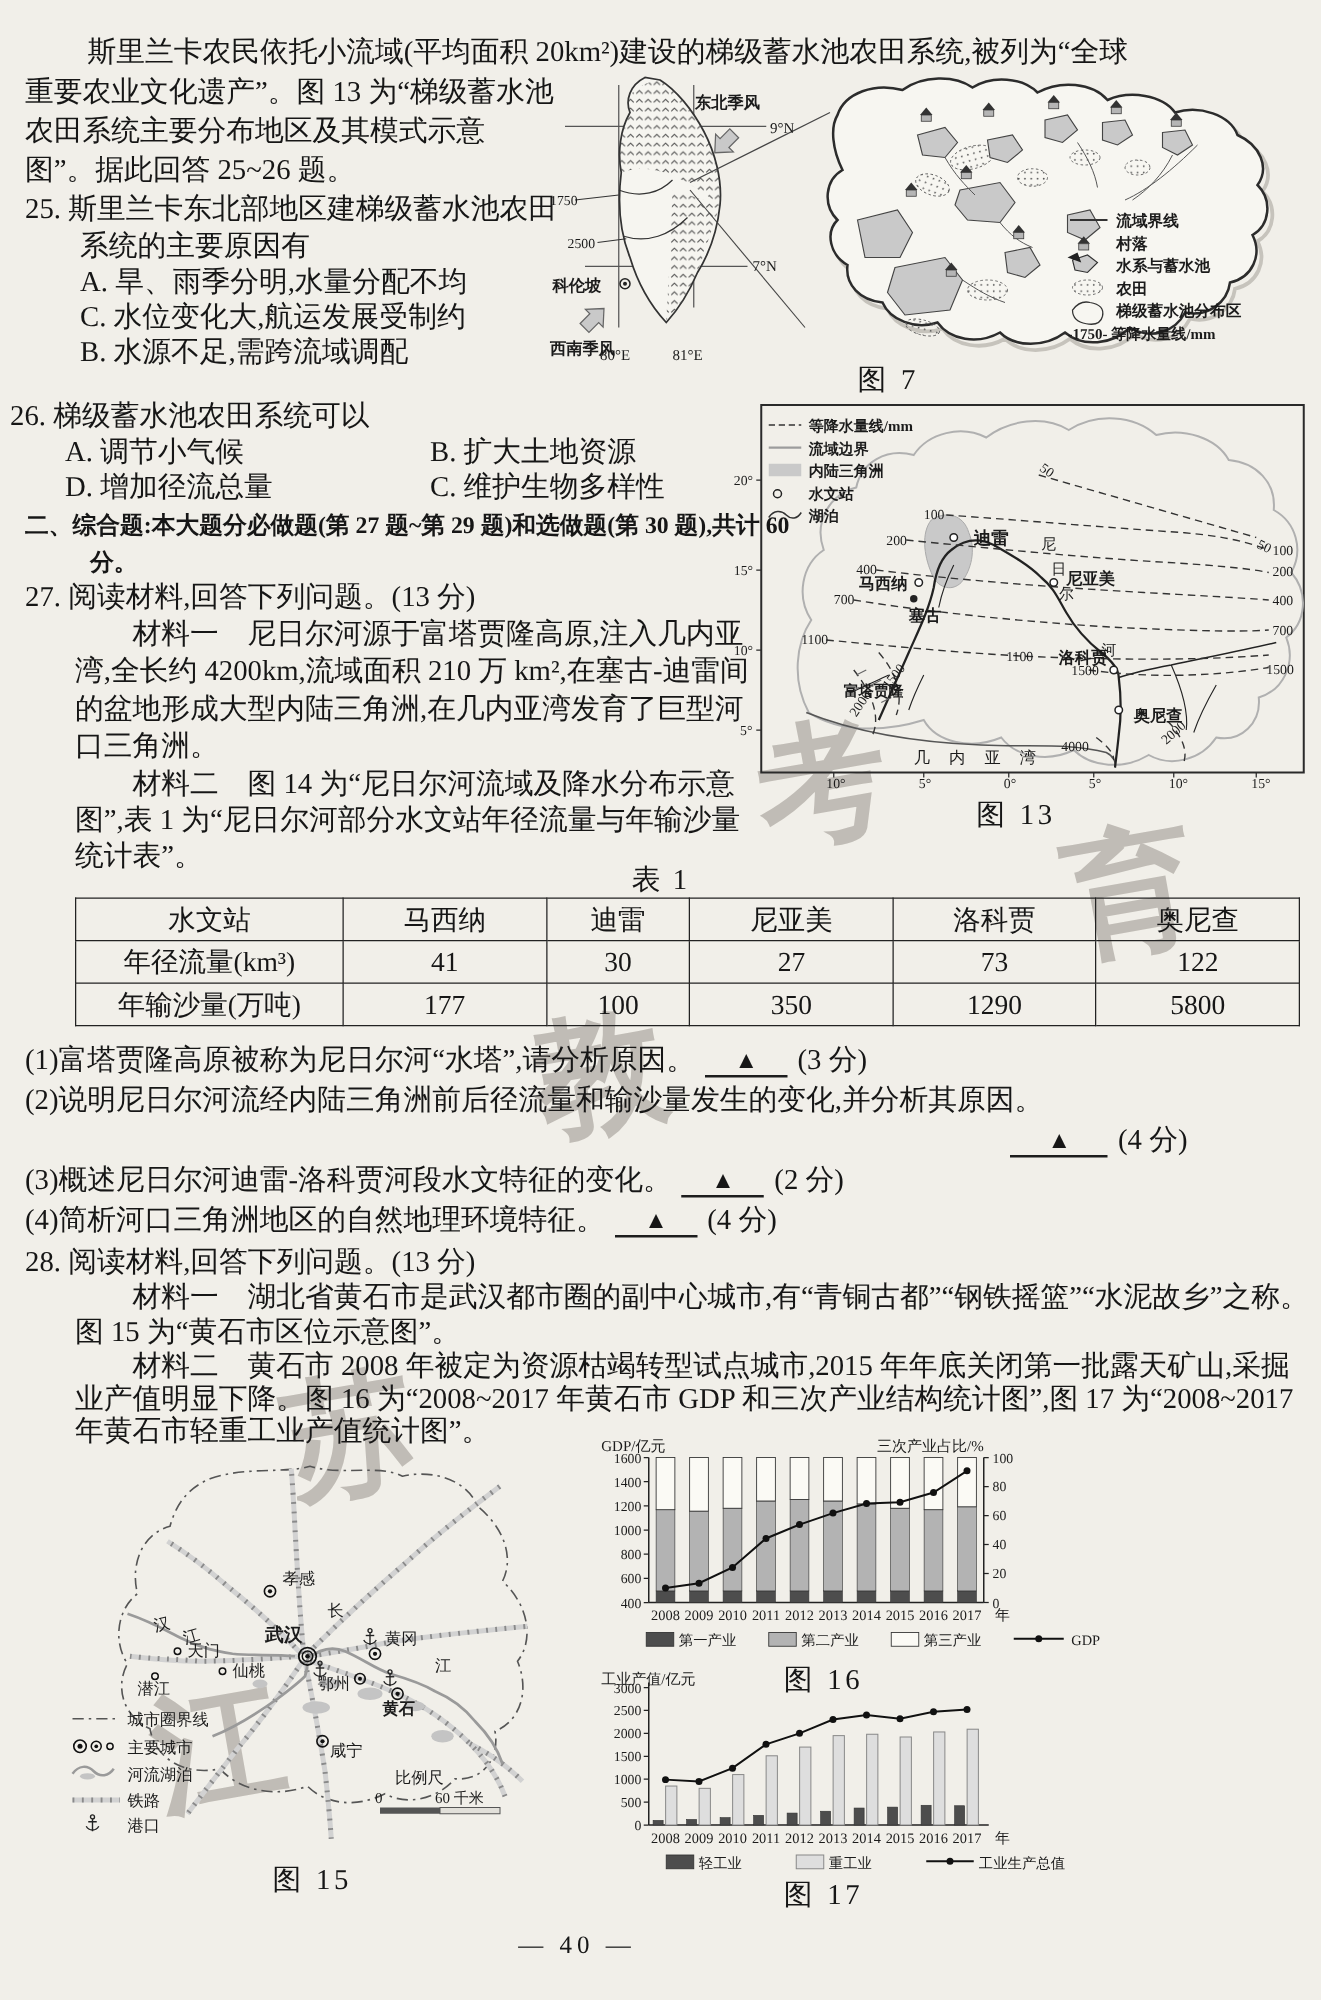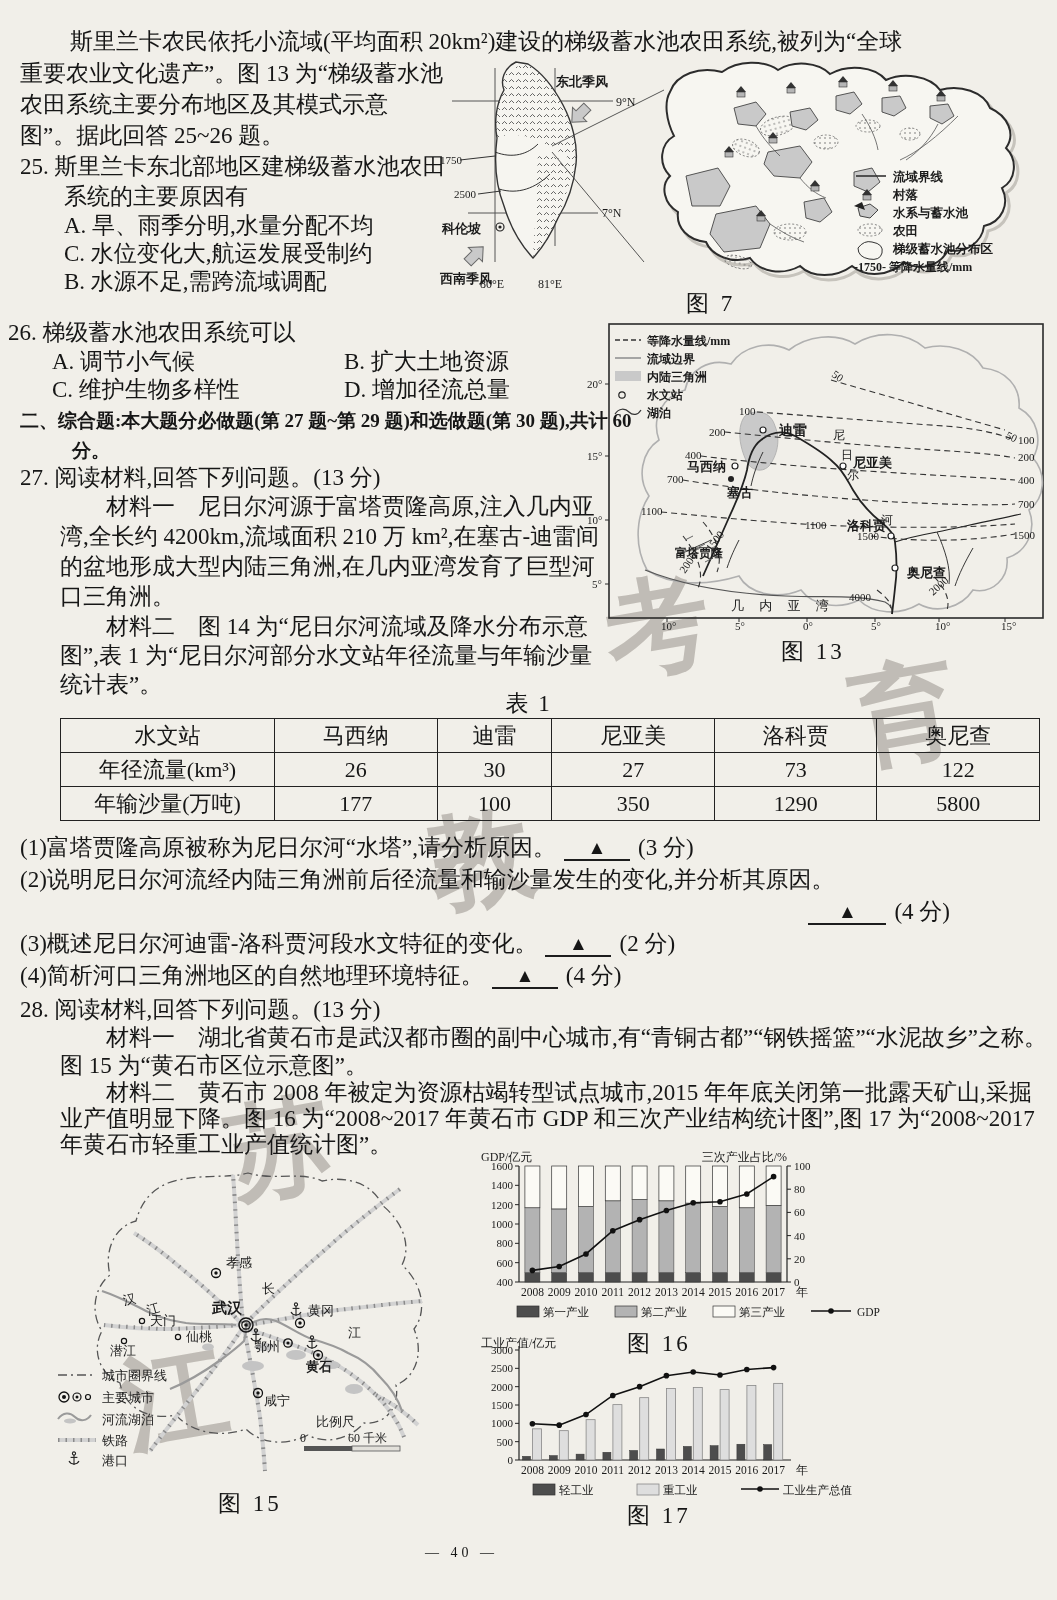--- a/index.html
+++ b/index.html
@@ -169,22 +169,22 @@
       </g>
   </svg>
   <div class="figcap" style="left:248px;top:232px">图 7</div>
 </div>
 
 <div class="abs layer" style="left:8px;top:318px;width:585px">
   <div class="txt hang" style="line-height:30px">26. 梯级蓄水池农田系统可以</div>
   <div style="padding-left:44px;display:grid;grid-template-columns:292px auto">
     <div class="txt opt">A. 调节小气候</div>
     <div class="txt opt">B. 扩大土地资源</div>
+    <div class="txt opt">D. 增加径流总量</div>
     <div class="txt opt">C. 维护生物多样性</div>
-    <div class="txt opt">D. 增加径流总量</div>
   </div>
 </div>
 
 <div class="abs txt hang2 layer" style="left:20px;top:406px;width:588px;font-size:19px">二、综合题:本大题分必做题(第 27 题~第 29 题)和选做题(第 30 题),共计 60 分。</div>
 
 <div class="abs txt hang layer" style="left:20px;top:462px;width:580px">27. 阅读材料,回答下列问题。(13 分)</div>
 <div class="abs txt indent2 layer" style="left:60px;top:492px;width:545px;line-height:30px">材料一　尼日尔河源于富塔贾隆高原,注入几内亚湾,全长约 4200km,流域面积 210 万 km²,在塞古-迪雷间的盆地形成大型内陆三角洲,在几内亚湾发育了巨型河口三角洲。</div>
 <div class="abs txt indent2 layer" style="left:60px;top:612px;width:545px;line-height:29px">材料二　图 14 为“尼日尔河流域及降水分布示意图”,表 1 为“尼日尔河部分水文站年径流量与年输沙量统计表”。</div>
 
 <div class="abs layer" style="left:585px;top:318px">
@@ -316,21 +316,21 @@
         <th>马西纳</th>
         <th>迪雷</th>
         <th>尼亚美</th>
         <th>洛科贾</th>
         <th>奥尼查</th>
       </tr>
     </thead>
   <tbody id="t1-body">
       <tr>
         <td>年径流量(km³)</td>
-        <td>26</td>
+        <td>41</td>
         <td>30</td>
         <td>27</td>
         <td>73</td>
         <td>122</td>
       </tr>
       <tr>
         <td>年输沙量(万吨)</td>
         <td>177</td>
         <td>100</td>
         <td>350</td>
@@ -665,13 +665,13 @@
       <text x="84" y="158" font-size="11.5">轻工业</text>
       <rect x="162" y="148" width="22" height="11" fill="#dedede" stroke="#888" stroke-width="0.8"></rect>
       <text x="188" y="158" font-size="11.5">重工业</text>
       <line x1="266" y1="153" x2="304" y2="153" stroke="#111" stroke-width="1.5"></line>
       <circle cx="285" cy="153" r="2.8" fill="#111"></circle>
       <text x="308" y="158" font-size="11.5">工业生产总值</text>
     </svg>
   <div class="figcap" style="left:152px;top:164px">图 17</div>
 </div>
 
-<div class="abs layer" style="left:0;top:1545px;width:923px;text-align:center;font-size:14px;letter-spacing:4px">— 40 —</div>
+<div class="abs layer" style="left:0;top:1545px;width:923px;text-align:center;font-size:20px;letter-spacing:4px">— 40 —</div>
 
 </body></html>

